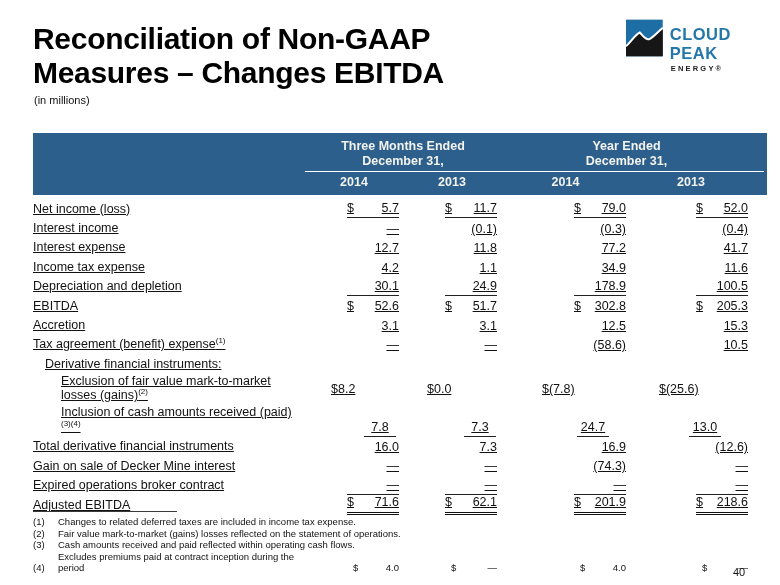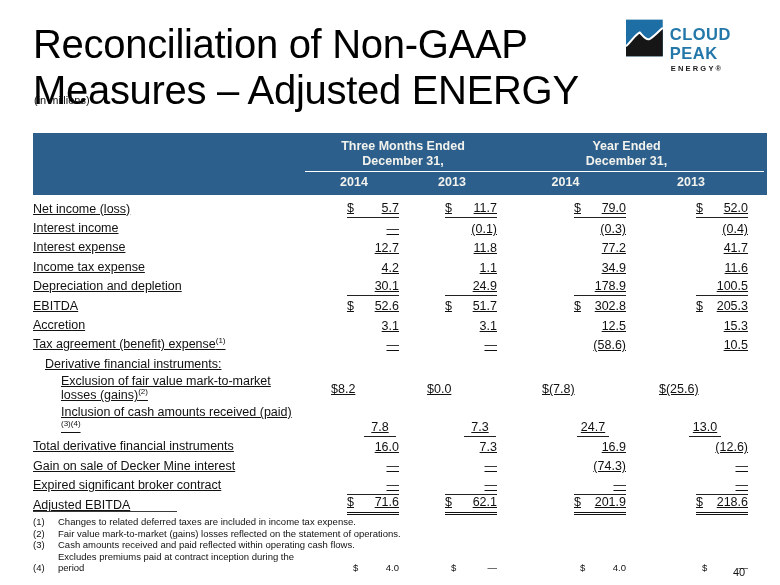--- a/index.html
+++ b/index.html
@@ -7,21 +7,21 @@
   body {
     font-family: "Liberation Sans", sans-serif;
     background: #ffffff;
     color: #111;
     position: relative;
     overflow: hidden;
   }
   .slide { position: absolute; inset: 0; background: #fff; }
 
   
-  .title { position: absolute; left: 33px; top: 22px; font-size: 40px; font-weight: normal; color: #000; line-height: 1.14; letter-spacing: -0.3px; }
+  .title { position: absolute; left: 33px; top: 22px; font-size: 30px; font-weight: bold; color: #000; line-height: 1.14; letter-spacing: -0.3px; }
   .subtitle { position: absolute; left: 34px; top: 94px; font-size: 11px; color: #111; }
 
   
   .logo { position: absolute; left: 626px; top: 19px; display: flex; align-items: flex-start; gap: 7px; }
   .logo-mark { width: 38px; height: 38px; display: block; }
   .logo-text { padding-top: 6px; }
   .logo-brand { font-size: 16.5px; color: #2377A9; letter-spacing: 0.5px; font-weight: bold; }
   .logo-energy { font-size: 7.5px; font-weight: bold; color: #1a1a1a; letter-spacing: 2.2px; margin-top: 1px; margin-left: 1px; }
 
   
@@ -73,21 +73,21 @@
   .fn .cell { width: 46px; padding-bottom: 0; border: none; }
   .page-num { position: absolute; left: 733px; top: 566px; font-size: 11px; color: #111; }
 </style>
 </head>
 <body>
 
 <div class="slide">
 
   <div class="title">
     <div>Reconciliation of Non-GAAP</div>
-    <div>Measures – Adjusted ENERGY</div>
+    <div>Measures – Changes EBITDA</div>
   </div>
   <div class="subtitle">(in millions)</div>
 
   <div class="logo">
     <svg class="logo-mark" viewBox="0 0 40 40" xmlns="http://www.w3.org/2000/svg">
       <rect x="0" y="0" width="40" height="40" fill="#1C6EA4"></rect>
       <path d="M0 40 L0 29 C6 24 10 16 15 14 C19 18 22 23 26 21 C31 18 36 12 40 9 L40 40 Z" fill="#161616"></path>
       <path d="M0 29 C6 24 10 16 15 14 C19 18 22 23 26 21 C31 18 36 12 40 9" stroke="#ffffff" stroke-width="2.2" fill="none"></path>
     </svg>
     <div class="logo-text">
@@ -411,21 +411,21 @@
           </div>
         <div class="num c4">
             <div class="cell">
               <span class="val">—</span>
             </div>
           </div>
         <div class="endsp"></div>
       </div>
 
       <div class="tr">
-        <div class="label"><span>Expired significant broker contract</span></div>
+        <div class="label"><span>Expired operations broker contract</span></div>
         <div class="num c1">
             <div class="cell ub">
               <span class="val">—</span>
             </div>
           </div>
         <div class="num c2">
             <div class="cell ub">
               <span class="val">—</span>
             </div>
           </div>

